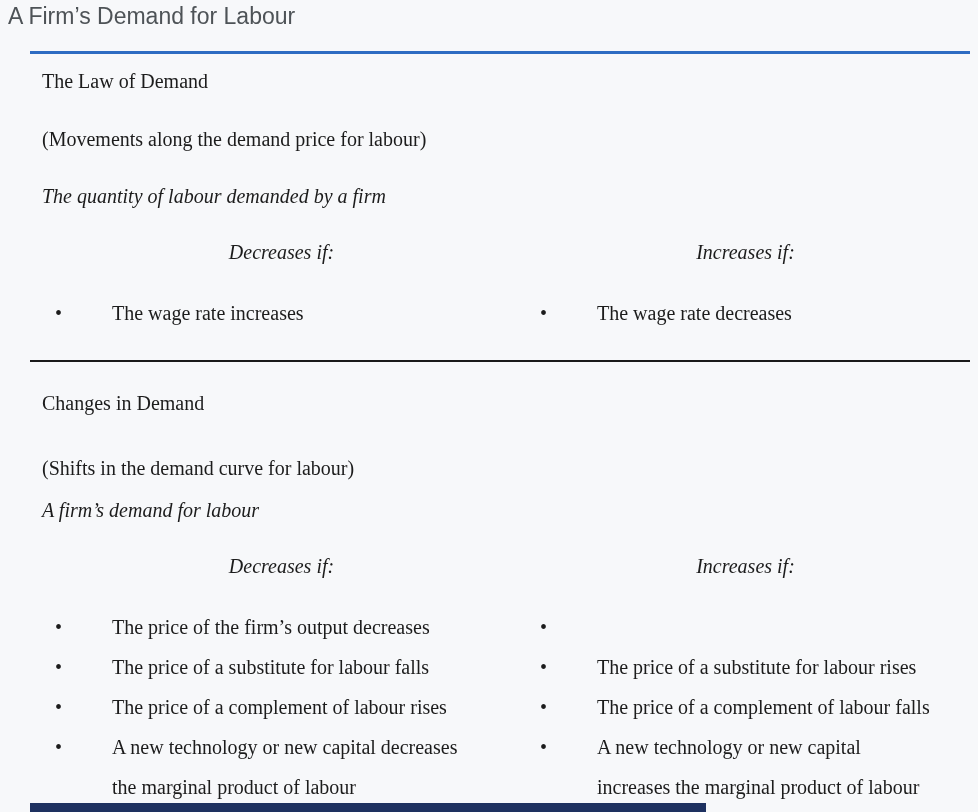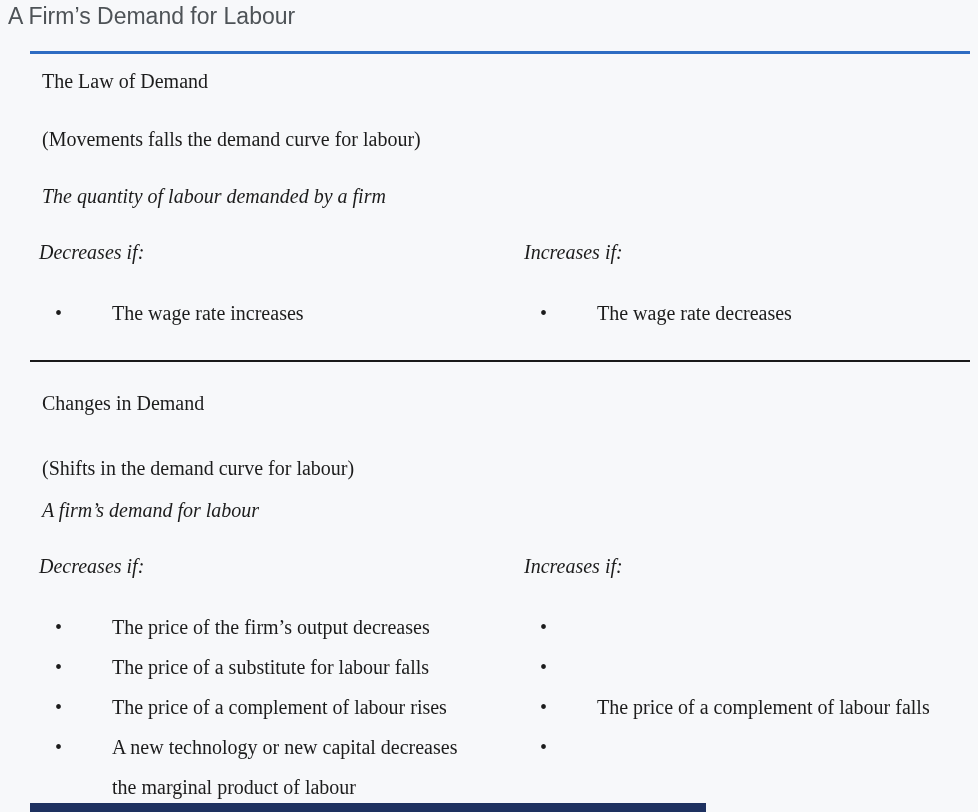--- a/index.html
+++ b/index.html
@@ -18,21 +18,21 @@
     font-size: 23px;
     color: #4e5357;
   }
   .accent-rule {
     position: absolute; left: 30px; top: 51px;
     width: 940px; height: 3px;
     background: #2e6cc2;
   }
   .t { position: absolute; left: 42px; line-height: 24px; }
   .bold { font-weight: normal; }
-  .italic { font-style: italic; }
+  .italic { font-style: italic; text-align: center; }
   .cols {
     position: absolute; left: 39px; width: 928px;
     display: grid;
     grid-template-columns: 485px 1fr;
   }
   .section-divider {
     position: absolute; left: 30px; top: 360px;
     width: 940px; height: 0;
     border-top: 2px solid #1a1a1a;
   }
@@ -48,21 +48,21 @@
     background: #1e3160;
   }
 </style>
 </head>
 <body>
 
 <div class="page-title">A Firm’s Demand for Labour</div>
 <div class="accent-rule"></div>
 
 <div class="t bold" style="top:69px">The Law of Demand</div>
-<div class="t bold" style="top:127px">(Movements falls the demand curve for labour)</div>
+<div class="t bold" style="top:127px">(Movements along the demand price for labour)</div>
 <div class="t italic" style="top:184px">The quantity of labour demanded by a firm</div>
 
 <div class="cols" style="top:241px">
   <div class="italic">Decreases if:</div>
   <div class="italic">Increases if:</div>
 </div>
 
 <div class="cols" style="top:300px">
   <ul class="blist row-tight">
     <li>
@@ -108,24 +108,27 @@
       <span class="li-text">A new technology or new capital decreases
 the marginal product of labour</span>
     </li>
   </ul>
   <ul class="blist row-loose">
     <li>
       <span class="bullet">•</span>
     </li>
     <li>
       <span class="bullet">•</span>
+      <span class="li-text">The price of a substitute for labour rises</span>
     </li>
     <li>
       <span class="bullet">•</span>
       <span class="li-text">The price of a complement of labour falls</span>
     </li>
     <li>
       <span class="bullet">•</span>
+      <span class="li-text">A new technology or new capital
+increases the marginal product of labour</span>
     </li>
   </ul>
 </div>
 
 <div class="footer-bar"></div>
 
 </body></html>

